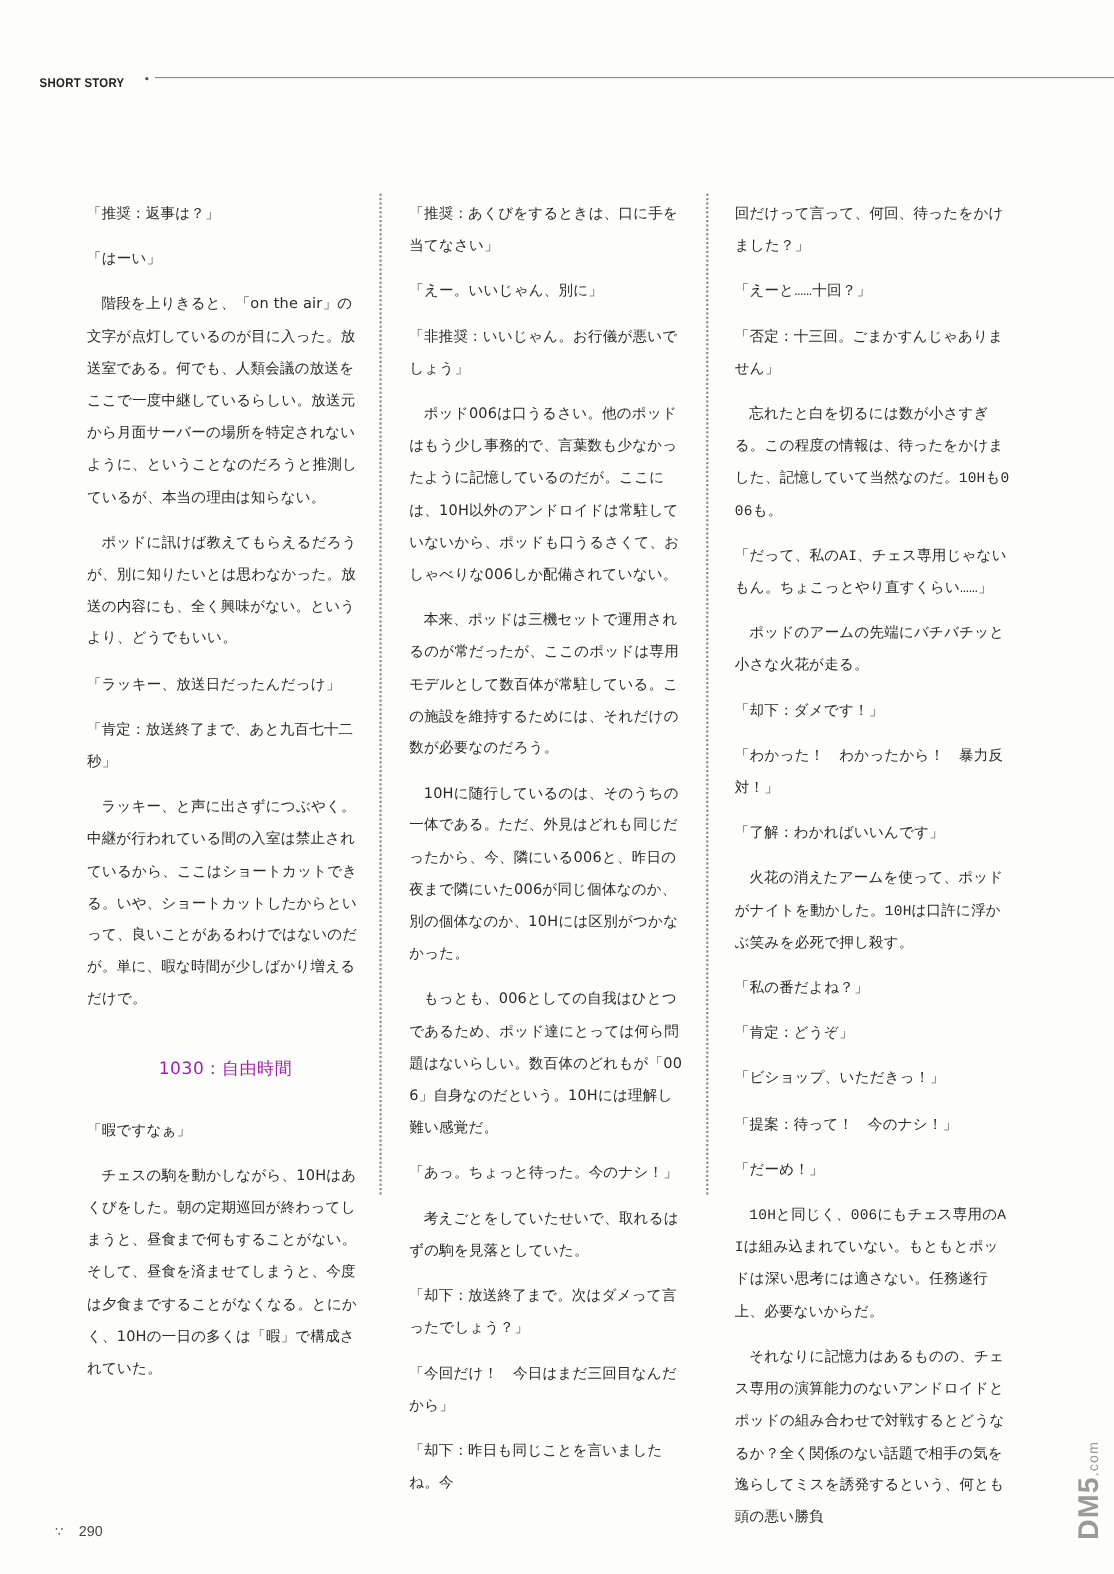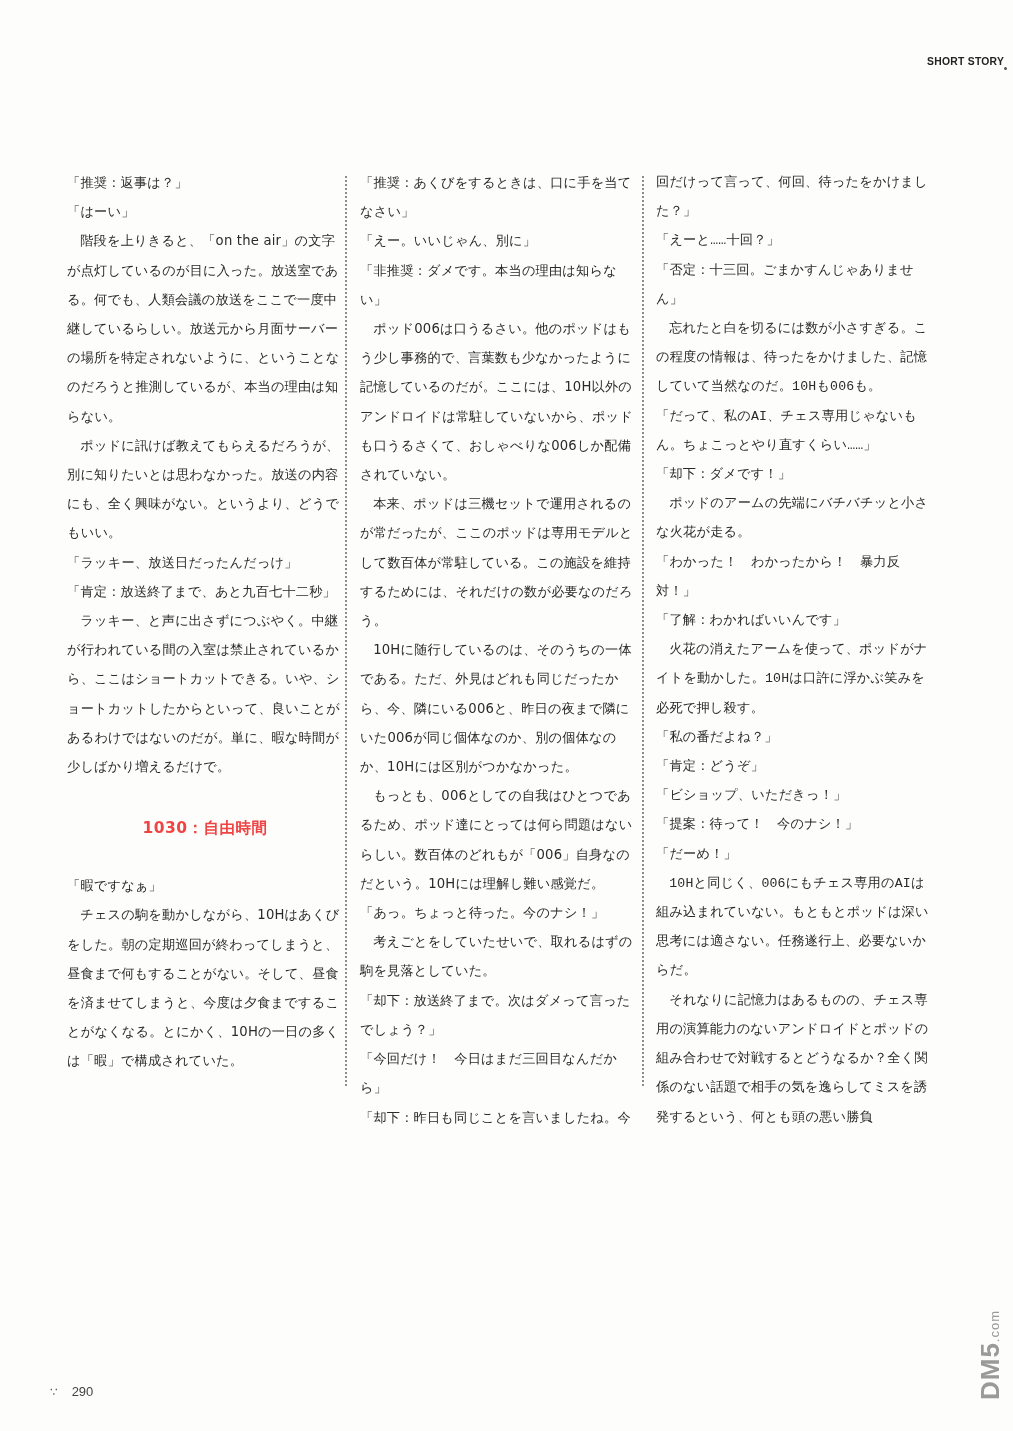--- a/index.html
+++ b/index.html
@@ -3,22 +3,22 @@
 <meta charset="utf-8">
 <style>
   html, body { margin: 0; padding: 0; }
   body {
     width: 1013px; height: 1431px; position: relative; overflow: hidden;
     background: #fdfdfb;
     font-family: "DejaVu Sans", sans-serif;
     color: #2a2a2a;
   }
   .header {
-    position: absolute; left: 36px; top: 55px; width: 977px; height: 20px;
-    display: flex; align-items: flex-end; flex-direction: column;
+    position: absolute; left: 36px; top: 70px; width: 977px; height: 20px;
+    display: flex; align-items: flex-start;
   }
   .header-label {
     font-family: "Liberation Sans", sans-serif;
     font-weight: bold; font-size: 11.5px; letter-spacing: 0.3px; color: #222;
     transform: scaleX(0.9); transform-origin: left center;
     white-space: nowrap;
   }
   .header-dot {
     width: 3px; height: 3px; border-radius: 50%; background: #555;
     margin-left: 10px; margin-right: 6px; flex: none;
@@ -26,24 +26,24 @@
   .header-rule { flex: 1; height: 1px; background: #8a8772; }
 
   .column {
     position: absolute; top: 168px; width: 276px;
     font-size: 13.2px; line-height: 29.2px;
     letter-spacing: 0.2px;
   }
   .col-left { left: 67px; }
   .col-mid { left: 360px; }
   .col-right { left: 656px; font-family: Liberation Mono, monospace; }
-  .para { margin: 0; white-space: normal; word-break: break-all; }
+  .para { margin: 12px; white-space: normal; word-break: break-all; }
   .para.indent { text-indent: 1em; }
   .section-heading {
-    text-align: center; font-size: 15.5px; font-weight: bold; color: #ef4444;
+    text-align: center; font-size: 15.5px; font-weight: normal; color: #a21caf;
     height: 58px; line-height: 58px; margin: 18px 0 14px 0; letter-spacing: 0.5px;
   }
   .divider {
     position: absolute; top: 176px; height: 910px; width: 0;
     border-left: 2px dotted #8c8c8c;
   }
   .divider-1 { left: 345px; }
   .divider-2 { left: 642px; }
 
   .footer {
@@ -83,42 +83,42 @@
   <div class="section-heading">1030：自由時間</div>
   <p class="para">「暇ですなぁ」</p>
   <p class="para indent">チェスの駒を動かしながら、10Hはあくびをした。朝の定期巡回が終わってしまうと、昼食まで何もすることがない。そして、昼食を済ませてしまうと、今度は夕食まですることがなくなる。とにかく、10Hの一日の多くは「暇」で構成されていた。</p>
 </div>
 
 <div class="divider divider-1"></div>
 
 <div class="column col-mid">
   <p class="para">「推奨：あくびをするときは、口に手を当てなさい」</p>
   <p class="para">「えー。いいじゃん、別に」</p>
-  <p class="para">「非推奨：ダメです。本当の理由は知らない」</p>
+  <p class="para">「非推奨：いいじゃん。お行儀が悪いでしょう」</p>
   <p class="para indent">ポッド006は口うるさい。他のポッドはもう少し事務的で、言葉数も少なかったように記憶しているのだが。ここには、10H以外のアンドロイドは常駐していないから、ポッドも口うるさくて、おしゃべりな006しか配備されていない。</p>
   <p class="para indent">本来、ポッドは三機セットで運用されるのが常だったが、ここのポッドは専用モデルとして数百体が常駐している。この施設を維持するためには、それだけの数が必要なのだろう。</p>
   <p class="para indent">10Hに随行しているのは、そのうちの一体である。ただ、外見はどれも同じだったから、今、隣にいる006と、昨日の夜まで隣にいた006が同じ個体なのか、別の個体なのか、10Hには区別がつかなかった。</p>
   <p class="para indent">もっとも、006としての自我はひとつであるため、ポッド達にとっては何ら問題はないらしい。数百体のどれもが「006」自身なのだという。10Hには理解し難い感覚だ。</p>
   <p class="para">「あっ。ちょっと待った。今のナシ！」</p>
   <p class="para indent">考えごとをしていたせいで、取れるはずの駒を見落としていた。</p>
   <p class="para">「却下：放送終了まで。次はダメって言ったでしょう？」</p>
   <p class="para">「今回だけ！　今日はまだ三回目なんだから」</p>
   <p class="para">「却下：昨日も同じことを言いましたね。今</p>
 </div>
 
 <div class="divider divider-2"></div>
 
 <div class="column col-right">
   <p class="para">回だけって言って、何回、待ったをかけました？」</p>
   <p class="para">「えーと……十回？」</p>
   <p class="para">「否定：十三回。ごまかすんじゃありません」</p>
   <p class="para indent">忘れたと白を切るには数が小さすぎる。この程度の情報は、待ったをかけました、記憶していて当然なのだ。10Hも006も。</p>
   <p class="para">「だって、私のAI、チェス専用じゃないもん。ちょこっとやり直すくらい……」</p>
+  <p class="para indent">ポッドのアームの先端にバチバチッと小さな火花が走る。</p>
   <p class="para">「却下：ダメです！」</p>
-  <p class="para indent">ポッドのアームの先端にバチバチッと小さな火花が走る。</p>
   <p class="para">「わかった！　わかったから！　暴力反対！」</p>
   <p class="para">「了解：わかればいいんです」</p>
   <p class="para indent">火花の消えたアームを使って、ポッドがナイトを動かした。10Hは口許に浮かぶ笑みを必死で押し殺す。</p>
   <p class="para">「私の番だよね？」</p>
   <p class="para">「肯定：どうぞ」</p>
   <p class="para">「ビショップ、いただきっ！」</p>
   <p class="para">「提案：待って！　今のナシ！」</p>
   <p class="para">「だーめ！」</p>
   <p class="para indent">10Hと同じく、006にもチェス専用のAIは組み込まれていない。もともとポッドは深い思考には適さない。任務遂行上、必要ないからだ。</p>
   <p class="para indent">それなりに記憶力はあるものの、チェス専用の演算能力のないアンドロイドとポッドの組み合わせで対戦するとどうなるか？全く関係のない話題で相手の気を逸らしてミスを誘発するという、何とも頭の悪い勝負</p>

